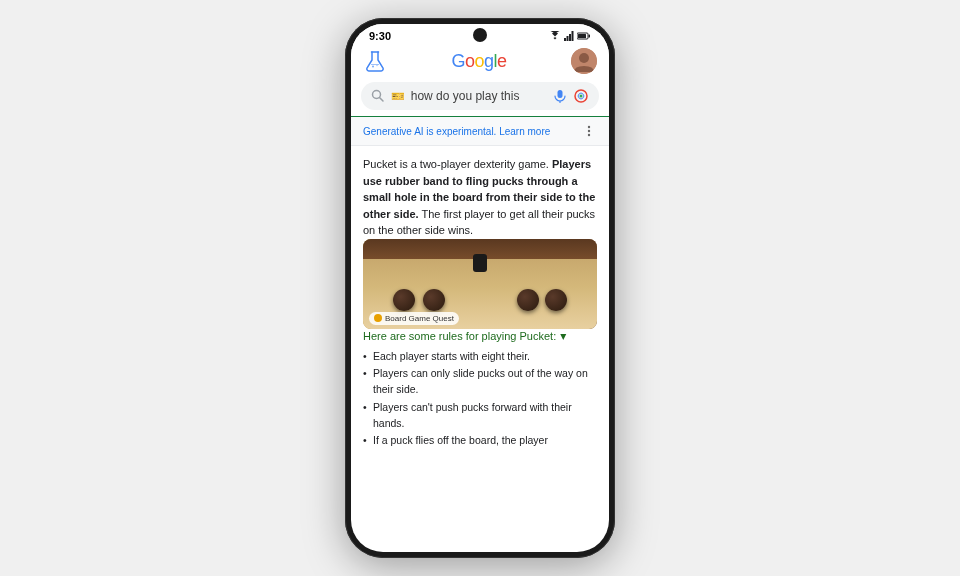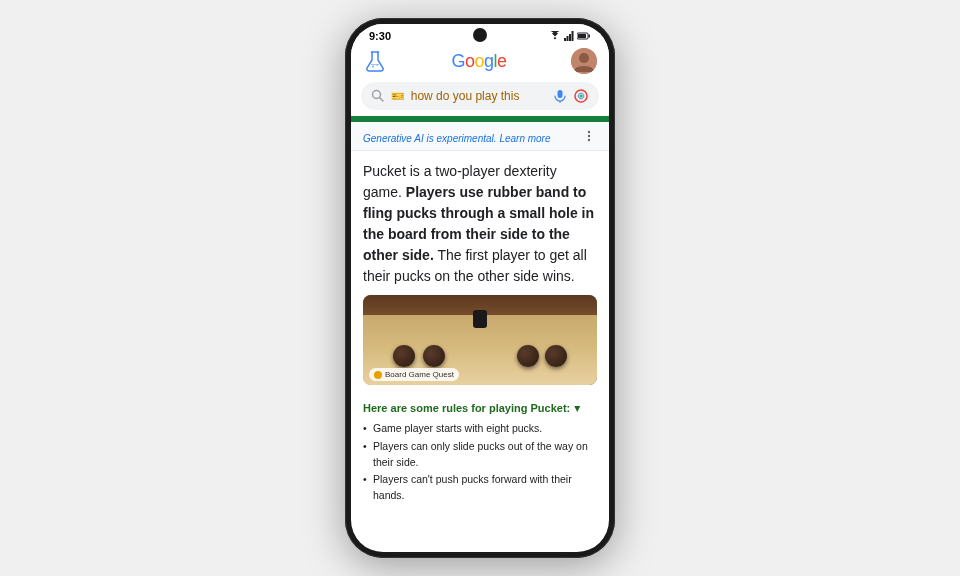--- a/index.html
+++ b/index.html
@@ -119,77 +119,75 @@
       border-radius: 22px;
       display: flex;
       align-items: center;
       padding: 6px 10px;
       gap: 6px;
       flex-shrink: 0;
     }
 
     .search-text {
       font-size: 12px;
-      color: #a16207;
+      color: #404040;
       flex: 1;
       display: flex;
       align-items: center;
       gap: 5px;
     }
 
     
     .ai-banner {
       background: #f8f9fa;
-      border-top: 6px solid #15803d;
+      border-top: 1px solid #15803d;
       border-bottom: 1px solid #e8eaed;
       padding: 6px 12px;
       display: flex;
-      align-items: flex-end;
+      align-items: center;
       justify-content: space-between;
       flex-shrink: 0;
-      font-style: italic;
     }
 
     .ai-banner-text {
       font-size: 10px;
       color: #444;
     }
 
     .ai-banner-text span {
       color: #1a73e8;
       cursor: pointer;
     }
 
     
     .main-content {
       padding: 10px 12px;
       flex: 1;
       overflow: hidden;
     }
 
     .summary-text {
-      font-size: 14px;
+      font-size: 11px;
       color: #202124;
       line-height: 1.5;
-      margin-bottom: 8px;
     }
 
     .summary-text .bold {
       font-weight: 700;
     }
 
     
     .game-image {
       width: 100%;
       height: 90px;
       background: linear-gradient(135deg, #8B6914 0%, #c49a3c 30%, #d4b06a 50%, #a0784a 70%, #6b4423 100%);
       border-radius: 8px;
       position: relative;
       overflow: hidden;
-      margin-bottom: 16px;
+      margin-bottom: 0;
     }
 
     
     .board-surface {
       position: absolute;
       bottom: 0;
       left: 0;
       right: 0;
       top: 20px;
       background: linear-gradient(180deg, #c8a96e 0%, #d4b87a 40%, #e8d0a0 100%);
@@ -245,21 +243,21 @@
     .rules-header {
       display: flex;
       align-items: center;
       gap: 4px;
       margin-bottom: 6px;
     }
 
     .rules-title {
       font-size: 11px;
       color: #1e6b1e;
-      font-weight: 700;
+      font-weight: 400;
     }
 
     .chevron-down {
       color: #1e6b1e;
       font-size: 12px;
     }
 
     .rules-list {
       list-style: none;
       padding: 0;
@@ -403,20 +401,21 @@
           <span class="caption-text">Board Game Quest</span>
         </div>
       </div>
 
       <div class="rules-header">
         <span class="rules-title">Here are some rules for playing Pucket:</span>
         <span class="chevron-down">▾</span>
       </div>
 
       <ul class="rules-list">
-        <li>Game player starts with eight pucks.</li>
+        <li>Each player starts with eight their.</li>
         <li>Players can only slide pucks out of the way on their side.</li>
         <li>Players can't push pucks forward with their hands.</li>
+        <li class="last-rule">If a puck flies off the board, the player</li>
       </ul>
 
     </div>
   </div>
 </div>
 
 </body></html>

